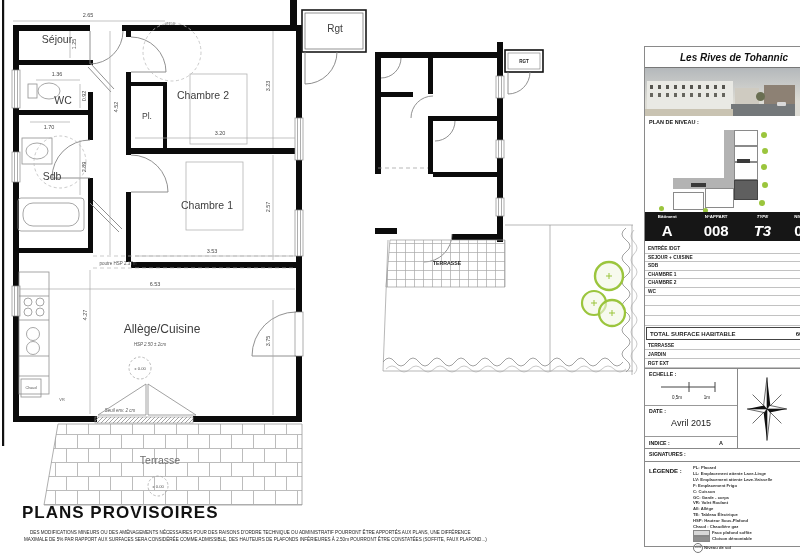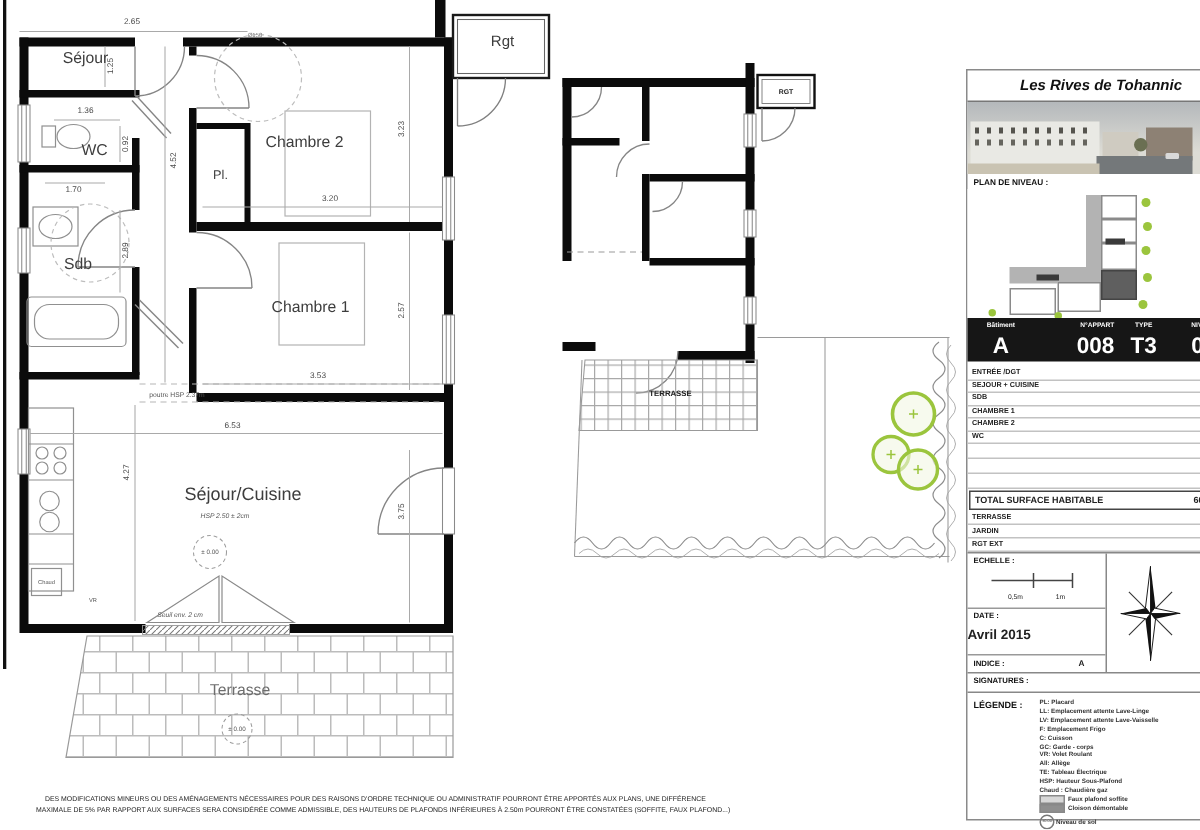--- a/index.html
+++ b/index.html
@@ -19,35 +19,35 @@
          font-size:10px;font-weight:bold;font-style:italic;color:#111;}
   .photo{position:relative;height:48px;overflow:hidden;background:linear-gradient(#b4b8bb,#dddcd5 70%);}
   .photo div{position:absolute;}
   .plan-niveau-label{font-size:5.5px;font-weight:bold;padding:3px 0 1px 4px;color:#111;}
   .siteplan{position:relative;height:86px;background:#fff;overflow:hidden;}
   .siteplan div{position:absolute;}
   .apt-head{display:flex;background:#161616;color:#fff;font-weight:bold;font-size:4.4px;
             text-align:center;align-items:center;height:8px;}
   .apt-big{display:flex;background:#161616;color:#fff;font-weight:bold;font-size:15px;
            text-align:center;align-items:center;height:21px;}
-  .c1{width:25%;} .c2{width:30%;text-align:right;} .c3{width:22%;} .c4{width:23%;}
+  .c1{width:25%;} .c2{width:30%;} .c3{width:22%;font-style:italic;} .c4{width:23%;}
   .arow{display:flex;justify-content:space-between;align-items:center;height:7.5px;
         border-bottom:0.5px solid #c2c2c2;padding:0 3px;font-size:4.8px;}
   .arow .al{font-weight:bold;color:#222;}
   .arow.empty{height:9px;}
   .total-row{display:flex;justify-content:space-between;align-items:center;height:11px;
         border:1.2px solid #444;margin:1px 1px;padding:0 3px;font-size:6px;font-weight:bold;}
   .block2{display:flex;border-top:1px solid #888;}
   .bleft{width:92px;border-right:1px solid #888;}
   .bright{width:58px;display:flex;align-items:center;justify-content:center;}
   .cell-ech{height:36px;position:relative;}
   .cell-date{height:30px;border-top:1px solid #999;position:relative;}
   .cell-ind{height:11px;border-top:1px solid #999;display:flex;align-items:center;justify-content:space-between;padding:0 4px;}
   .sec-label{font-size:5.2px;font-weight:bold;padding:2px 0 0 4px;color:#111;}
-  .date-val{font-size:9px;color:#222;margin-top:4px;font-weight:bold;}
+  .date-val{text-align:center;font-size:9px;color:#222;margin-top:4px;}
   .sig-row{border-top:1px solid #888;height:12px;}
   .legend{border-top:1px solid #888;display:flex;padding-top:3px;height:100px;}
   .legend-label{width:44px;font-size:6px;font-weight:bold;padding:3px 0 0 4px;color:#111;}
   .legend-items{font-size:4.2px;font-weight:bold;color:#333;line-height:5.9px;}
   .swatch{display:inline-block;width:15px;height:3.5px;border:0.5px solid #888;vertical-align:middle;margin-right:2px;}
   .sw-light{background:#d8d8d8;} .sw-dark{background:#8f8f8f;}
   .niv-circ{display:inline-block;width:8px;height:8px;border:0.6px solid #777;border-radius:50%;
             font-size:2.6px;font-weight:normal;text-align:center;line-height:8px;vertical-align:middle;margin-right:1px;color:#444;}
   
   .footer-h{position:absolute;left:22px;top:503px;font-size:17px;font-weight:bold;letter-spacing:1px;color:#111;}
@@ -258,21 +258,21 @@
       <path d="M606 276 h6 M609 273 v6 M591 303 h6 M594 300 v6 M609 313 h6 M612 310 v6" stroke-width="1" fill="none"></path>
     </g>
   </svg>
 
   <div>
     <span class="lbl room" style="left:57px;top:39px">Séjour</span>
     <span class="lbl room" style="left:63px;top:100px">WC</span>
     <span class="lbl room" style="left:52px;top:176px">Sdb</span>
     <span class="lbl room" style="left:203px;top:95px">Chambre 2</span>
     <span class="lbl room" style="left:207px;top:205px">Chambre 1</span>
-    <span class="lbl room" style="left:162px;top:329px;font-size:12px">Séjour/Cuisine</span>
+    <span class="lbl room" style="left:162px;top:329px;font-size:12px">Allège/Cuisine</span>
     <span class="lbl room-sm" style="left:147px;top:116px">Pl.</span>
     <span class="lbl room" style="left:335px;top:28px;font-size:10px">Rgt</span>
     <span class="lbl room" style="left:160px;top:460px;color:#6e6e6e">Terrasse</span>
 
     <span class="lbl dim" style="left:88px;top:15px">2.65</span>
     <span class="lbl dim v" style="left:74px;top:44px">1.25</span>
     <span class="lbl dim" style="left:57px;top:74px">1.36</span>
     <span class="lbl dim v" style="left:84px;top:96px">0.92</span>
     <span class="lbl dim" style="left:49px;top:127px">1.70</span>
     <span class="lbl dim v" style="left:84px;top:167px">2.89</span>
@@ -449,16 +449,17 @@
         <div>TE: Tableau Électrique</div>
         <div>HSP: Hauteur Sous-Plafond</div>
         <div>Chaud : Chaudière gaz</div>
         <div><span class="swatch sw-light"></span><span>Faux plafond soffite</span></div>
         <div><span class="swatch sw-dark"></span><span>Cloison démontable</span></div>
         <div style="margin-top:1px"><span class="niv-circ">±0.00</span><span>Niveau de sol</span></div>
       </div>
     </div>
   </div>
 
+  <div class="footer-h">PLANS PROVISOIRES</div>
   <div class="footer-l" style="left:30px;top:530px">DES MODIFICATIONS MINEURS OU DES AMÉNAGEMENTS NÉCESSAIRES POUR DES RAISONS D'ORDRE TECHNIQUE OU ADMINISTRATIF POURRONT ÊTRE APPORTÉS AUX PLANS, UNE DIFFÉRENCE</div>
   <div class="footer-l" style="left:24px;top:537px">MAXIMALE DE 5% PAR RAPPORT AUX SURFACES SERA CONSIDÉRÉE COMME ADMISSIBLE, DES HAUTEURS DE PLAFONDS INFÉRIEURES À 2.50m POURRONT  ÊTRE CONSTATÉES (SOFFITE, FAUX PLAFOND...)</div>
 
 </div>
 
 </body></html>

